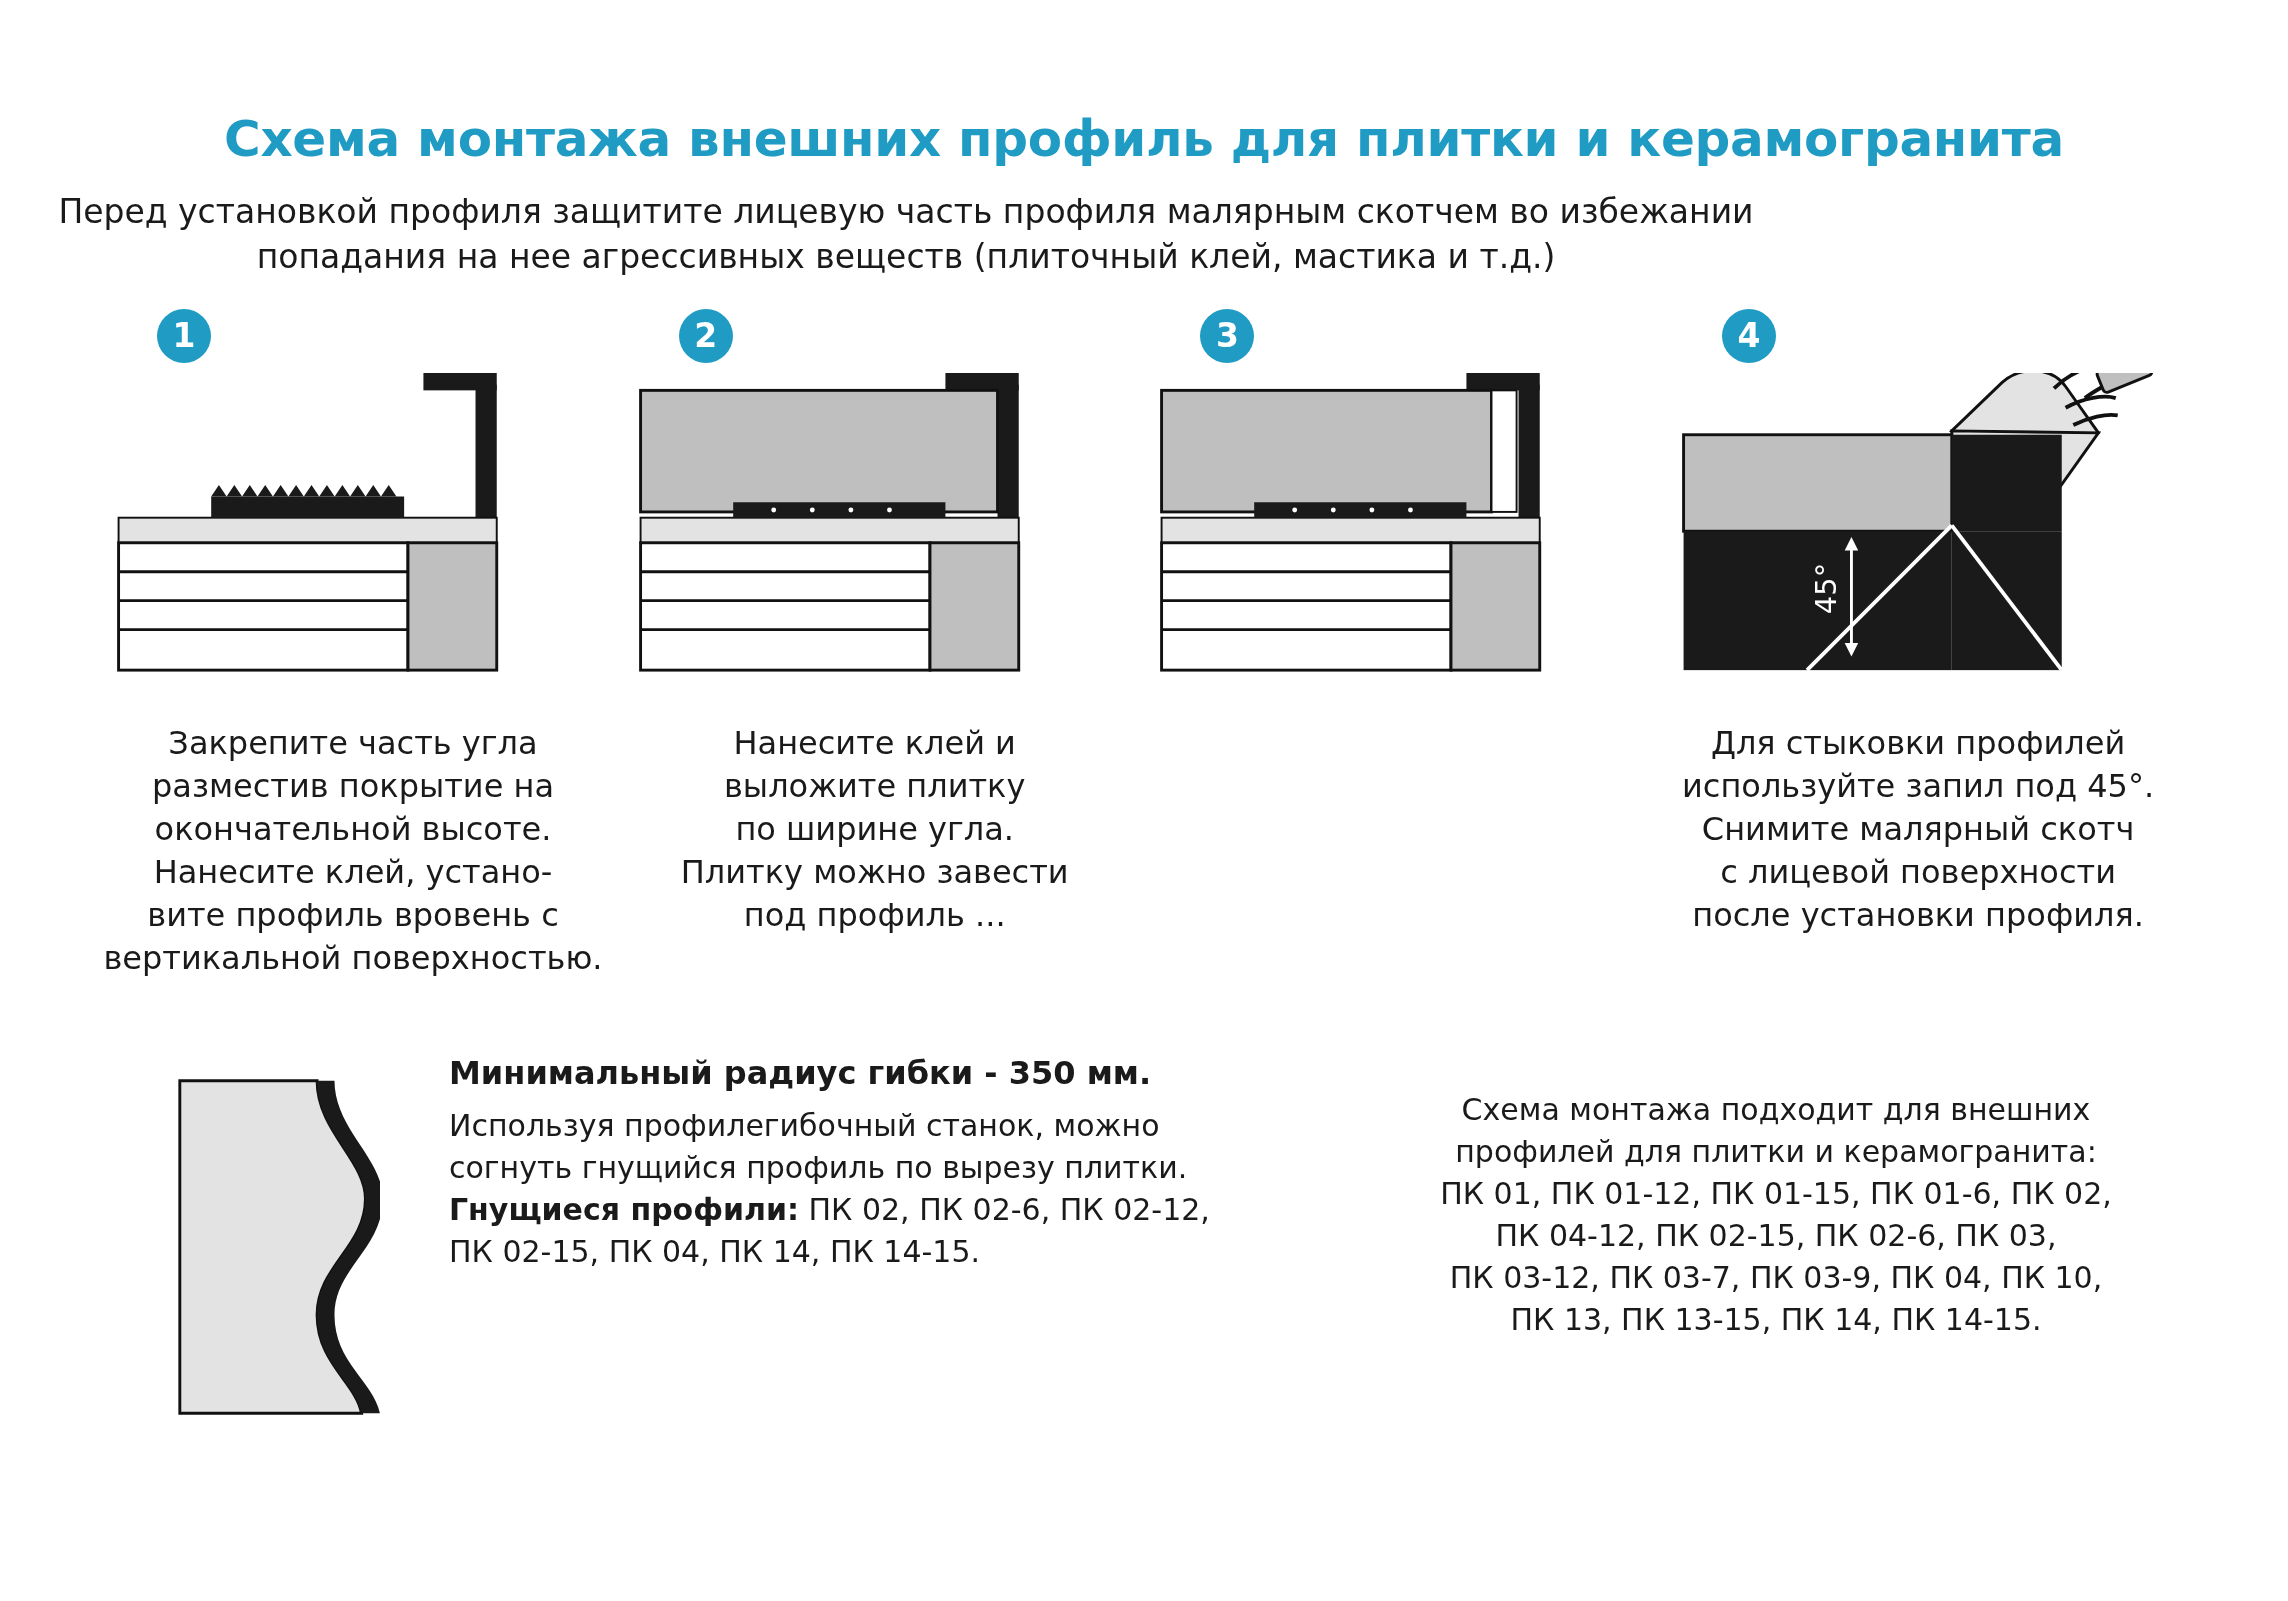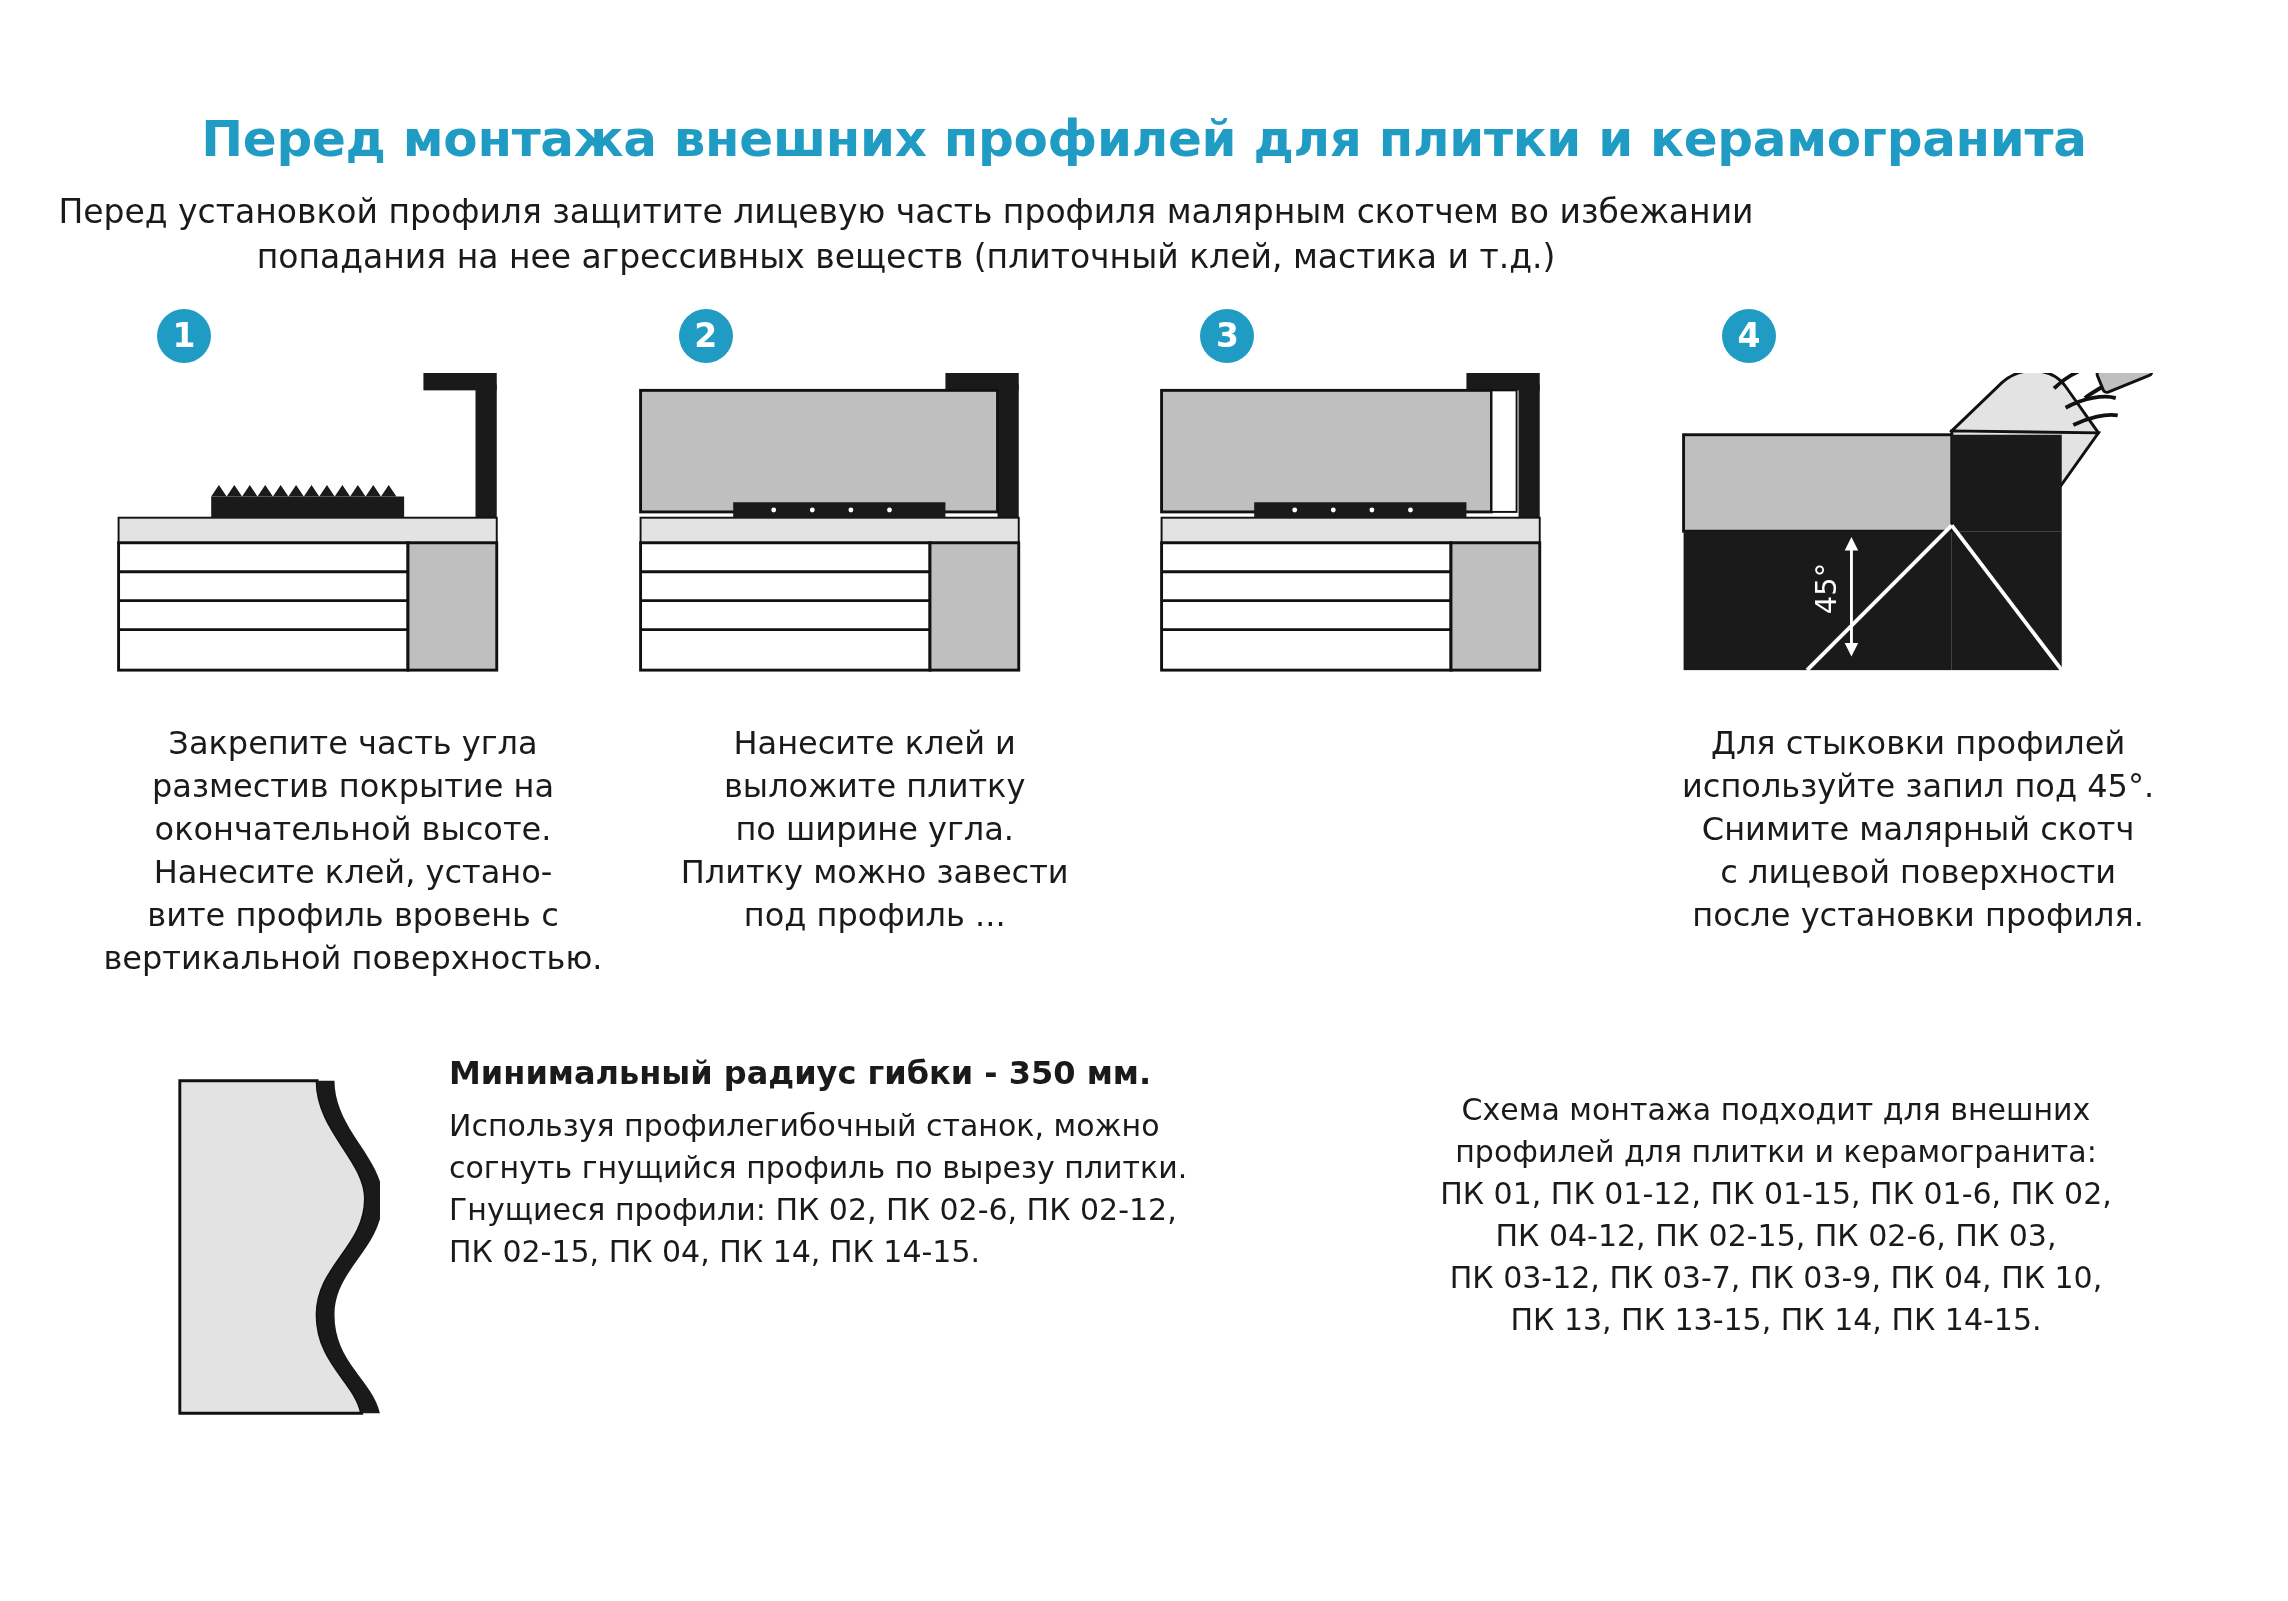--- a/index.html
+++ b/index.html
@@ -112,41 +112,41 @@
   .bend-text .h {
     font-weight: bold;
     font-size: 32px;
     margin-bottom: 25px;
   }
   .bend-text .h2 {
     font-weight: bold;
     font-size: 32px;
     margin-bottom: 11px;
   }
-  .bend-text .b { font-weight: normal; }
+  .bend-text .b { font-weight: bold; }
 
   .applies {
     position: absolute;
     left: 1390px;
     top: 37px;
     width: 772px;
     text-align: center;
     font-size: 30px;
     line-height: 42px;
     white-space: pre-line;
   }
 
   svg { display: block; }
 </style>
 </head>
 <body>
 
 <div class="page">
 
-  <div class="title">Перед монтажа внешних профилей для плитки и керамогранита</div>
+  <div class="title">Схема монтажа внешних профиль для плитки и керамогранита</div>
   <div class="subtitle">Перед установкой профиля защитите лицевую часть профиля малярным скотчем
 во избежании попадания на нее агрессивных веществ (плиточный клей, мастика и т.д.)</div>
 
   <div class="steps">
 
     <div class="step">
       <div class="badge">1</div>
       <div class="fig">
         <svg width="512" height="328" viewBox="0 0 530 340">
 

